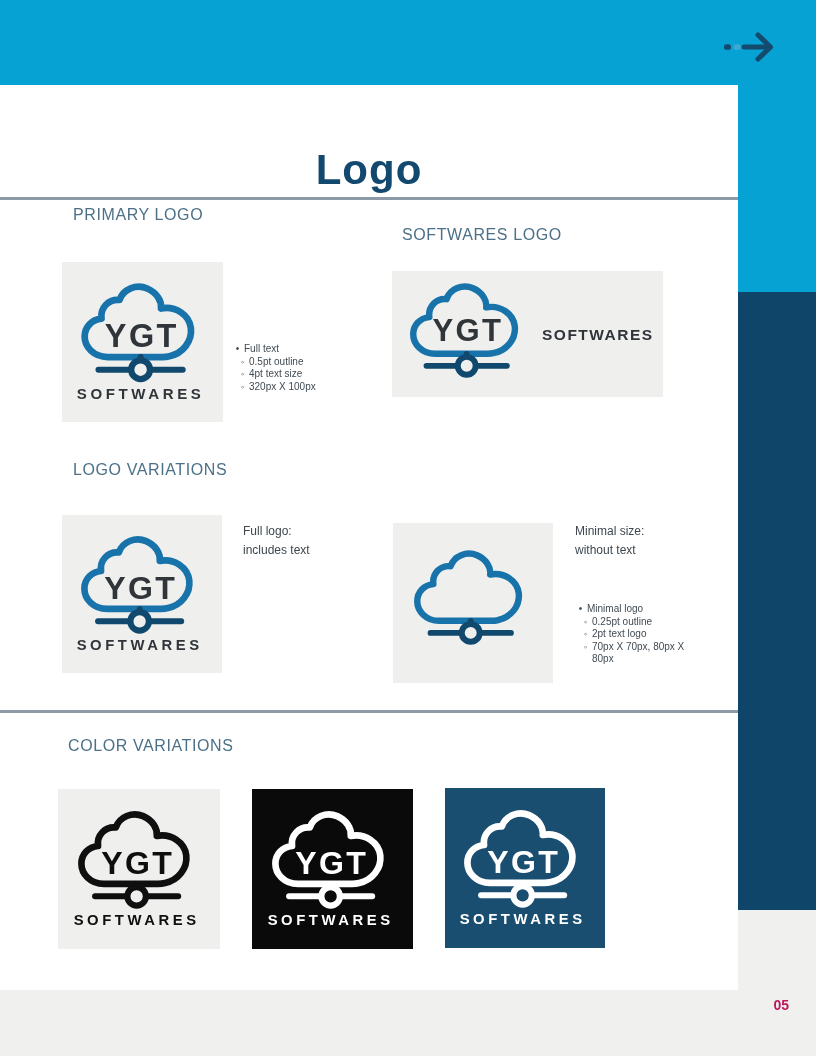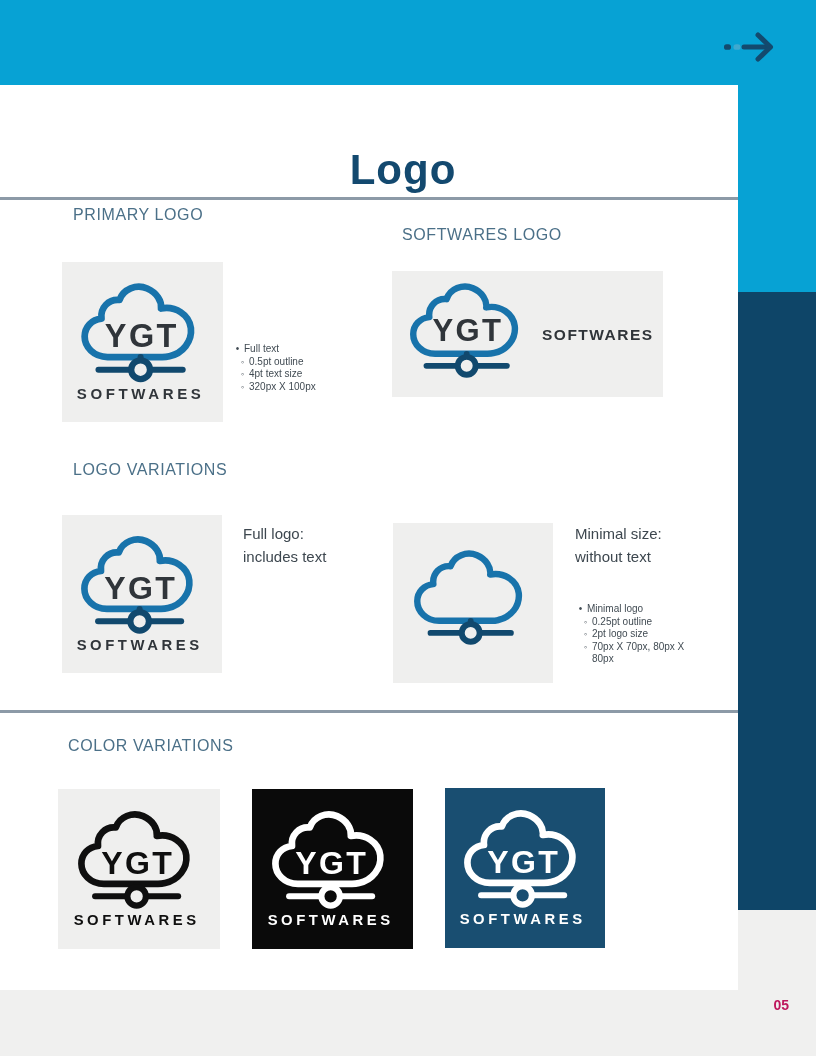--- a/index.html
+++ b/index.html
@@ -10,31 +10,31 @@
   .top-banner{position:absolute;left:0;top:0;width:816px;height:85px;background:#07a2d4;}
   .arrow-wrap{position:absolute;right:40px;top:32px;width:52px;height:30px;}
   .side-blue{position:absolute;right:0;top:85px;width:78px;height:207px;background:#07a2d4;}
   .side-navy{position:absolute;right:0;top:292px;width:78px;height:618px;background:#0e4568;}
   .side-gray{position:absolute;right:0;top:910px;width:78px;height:146px;background:#f0f0ef;}
   .footer{position:absolute;left:0;top:990px;width:738px;height:66px;background:#f0f0ef;}
   .page-number{position:absolute;right:27px;top:997px;font-size:14px;font-weight:bold;color:#be185d;}
 
   
   .doc-title{position:absolute;left:0;top:118px;width:738px;text-align:center;
-             font-size:42px;font-weight:bold;color:#13496f;letter-spacing:1px;padding-left:34px;}
+             font-size:42px;font-weight:bold;color:#13496f;letter-spacing:1px;}
   .divider{position:absolute;left:0;width:738px;height:3px;background:#8c9aa7;}
   .divider.one{top:197px;}
   .divider.two{top:710px;}
   .section-heading{position:absolute;font-size:16px;color:#4b7088;letter-spacing:.6px;font-weight:normal;}
   .h-primary{left:73px;top:206px;}
   .h-secondary{left:402px;top:226px;}
   .h-variations{left:73px;top:461px;}
   .h-colors{left:68px;top:737px;}
 
-  .label{position:absolute;font-size:15px;line-height:1.55;color:#3d474f;}
+  .label{position:absolute;font-size:12px;line-height:1.55;color:#3d474f;}
   .label-full{left:243px;top:522px;}
   .label-min{left:575px;top:522px;}
 
   .bullets{position:absolute;font-size:10px;line-height:12.5px;color:#414b53;}
   .bullets-primary{left:231px;top:343px;width:140px;}
   .bullets-min{left:574px;top:603px;width:112px;}
   .b-row{display:flex;}
   .b-row .dot{width:13px;text-align:center;flex:0 0 13px;}
   .b-row.lvl2{padding-left:5px;}
   .b-row.lvl2 .dot{font-size:9px;}
@@ -173,21 +173,21 @@
     <div class="b-row lvl1">
         <span class="dot">•</span>
       <span>Minimal logo</span>
       </div>
     <div class="b-row lvl2">
         <span class="dot">◦</span>
       <span>0.25pt outline</span>
       </div>
     <div class="b-row lvl2">
         <span class="dot">◦</span>
-      <span>2pt logo size</span>
+      <span>2pt text logo</span>
       </div>
     <div class="b-row lvl2">
         <span class="dot">◦</span>
       <span>70px X 70px, 80px X 80px</span>
       </div>
   </div>
 
   <div class="divider two"></div>
 
   <div class="section-heading h-colors">COLOR VARIATIONS</div>

